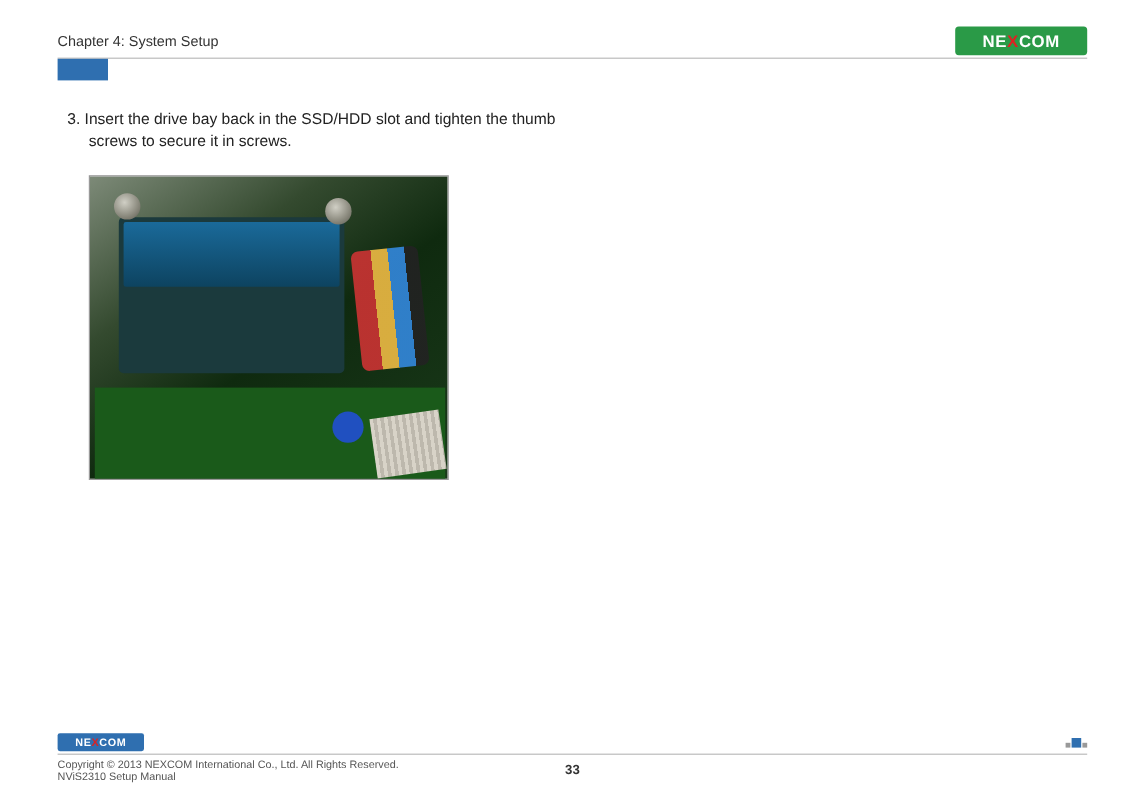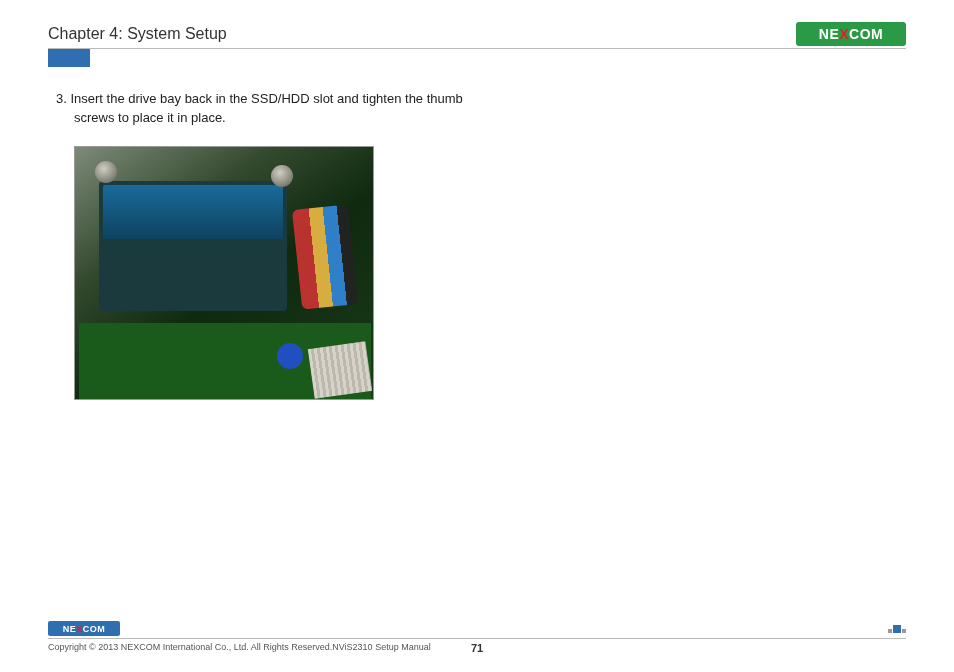--- a/index.html
+++ b/index.html
@@ -14,21 +14,21 @@
   .header {
     position: absolute;
     top: 22px;
     left: 48px;
     right: 48px;
     display: flex;
     justify-content: space-between;
     align-items: center;
   }
   .chapter-title {
-    font-size: 16px;
+    font-size: 12px;
     color: #333;
   }
   .logo-top {
     width: 110px;
     height: 24px;
     background: #2a9a47;
     border-radius: 3px;
     display: flex;
     align-items: center;
     justify-content: center;
@@ -181,23 +181,24 @@
     background: #999;
   }
   .footer-rule {
     height: 1px;
     background: #bbb;
     margin-bottom: 3px;
   }
   .footer-text-row {
     display: flex;
     align-items: baseline;
-    justify-content: flex-start;
+    justify-content: center;
     font-size: 9px;
     color: #555;
+    flex-direction: column;
   }
   .page-number {
     font-weight: bold;
     font-size: 11px;
     color: #333;
     position: absolute;
     left: 50%;
     transform: translateX(-50%);
   }
 </style>
@@ -212,21 +213,21 @@
       <span>COM</span>
   </div>
 </div>
 <div class="header-rule"></div>
 <div class="blue-tab"></div>
 
 <div class="content">
   <p class="instruction-line">
     <span class="instruction-number">3.</span>
     <span class="instruction-text">Insert the drive bay back in the SSD/HDD slot and tighten the thumb</span>
-    <span class="instruction-cont">screws to place it in place.</span>
+    <span class="instruction-cont">screws to secure it in screws.</span>
   </p>
   <div class="photo-placeholder" title="Photograph of computer chassis interior showing a blue-labeled 2.5-inch drive mounted in a bay with thumb screws, colored cables, and a green PCB.">
     <div class="photo-pcb"></div>
     <div class="photo-hdd"></div>
     <div class="photo-hdd-top"></div>
     <div class="photo-screw1"></div>
     <div class="photo-screw2"></div>
     <div class="photo-cables"></div>
     <div class="photo-cap"></div>
     <div class="photo-ribbon"></div>
@@ -242,16 +243,16 @@
     </div>
     <div class="footer-deco">
       <div class="sq small"></div>
       <div class="sq"></div>
       <div class="sq small"></div>
     </div>
   </div>
   <div class="footer-rule"></div>
   <div class="footer-text-row">
     <span>Copyright © 2013 NEXCOM International Co., Ltd. All Rights Reserved.</span>
-    <span class="page-number">71</span>
+    <span class="page-number">33</span>
     <span>NViS2310 Setup Manual</span>
   </div>
 </div>
 
 </body></html>

